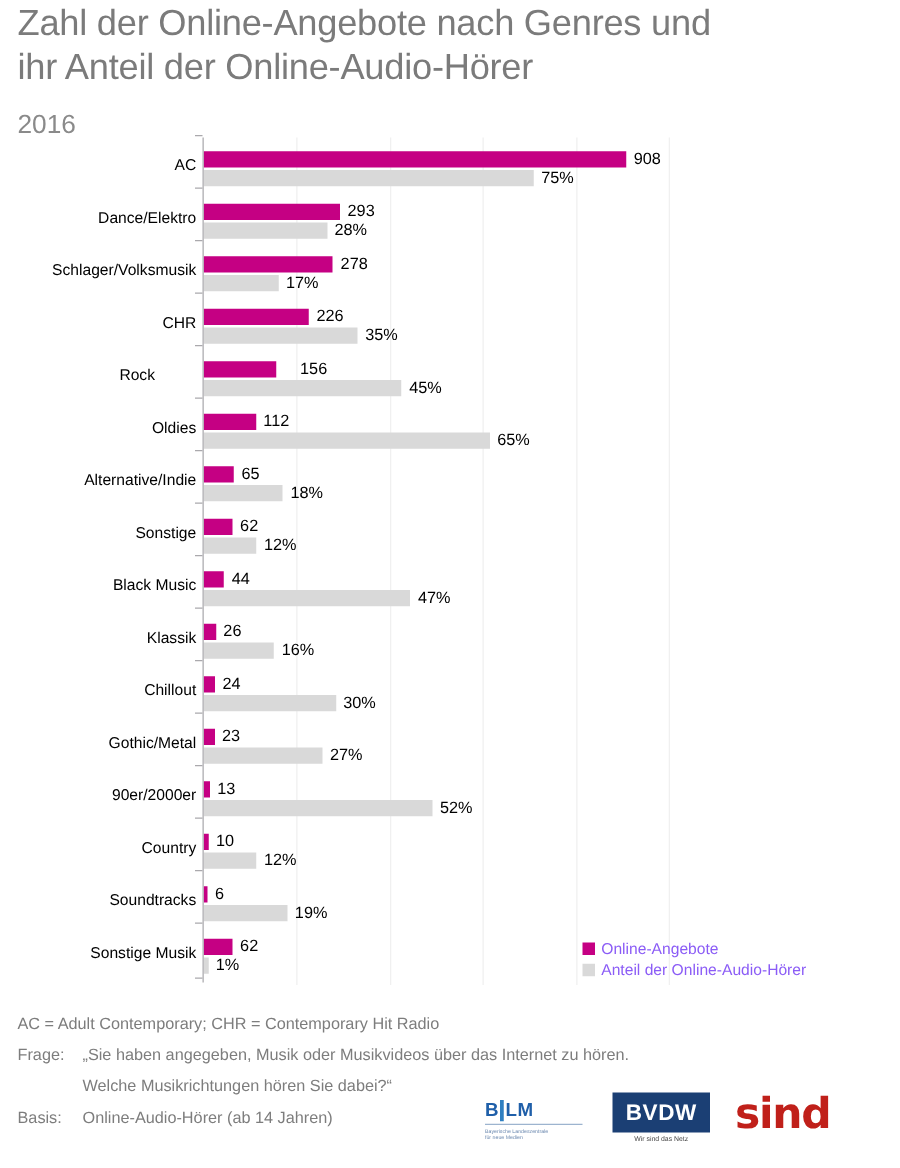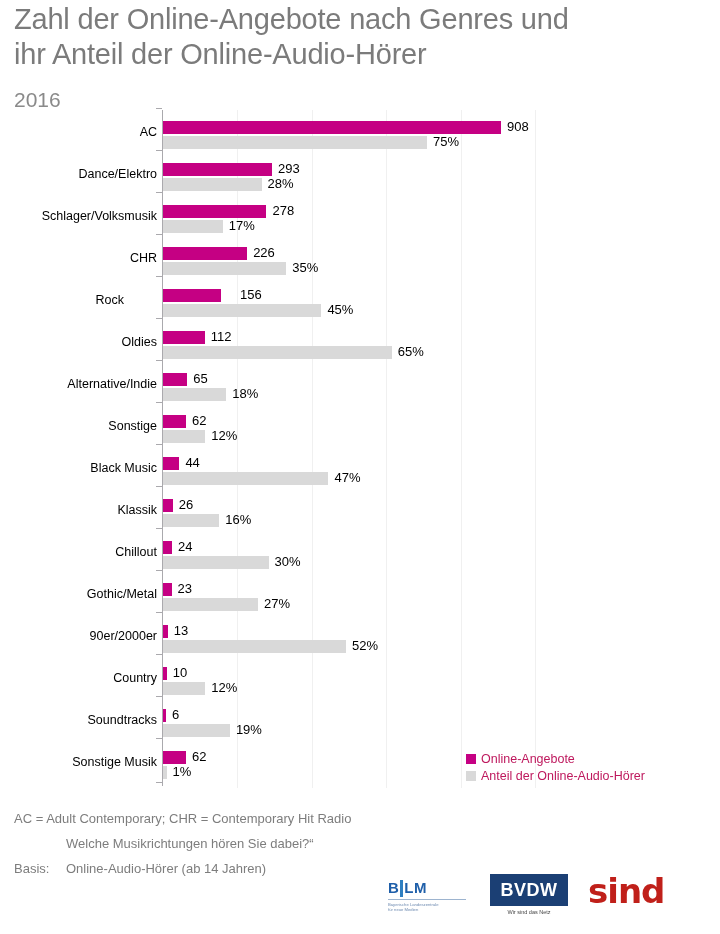--- a/index.html
+++ b/index.html
@@ -47,21 +47,21 @@
   .bar.grey{background:#D9D9D9;}
   .bar-val{
     position:absolute;font-size:13px;color:#000;white-space:nowrap;
   }
   
   #legend{position:absolute;left:466px;top:752px;}
   .legend-row{display:flex;align-items:center;margin-bottom:3px;}
   .legend-swatch{width:10px;height:10px;margin-right:5px;flex:none;}
   .legend-swatch.magenta{background:#C50083;}
   .legend-swatch.grey{background:#D9D9D9;}
-  .legend-text{font-size:12.5px;color:#be185d;white-space:nowrap;}
+  .legend-text{font-size:12.5px;color:#8b5cf6;white-space:nowrap;}
   
   #footer{position:absolute;left:14px;top:806px;width:700px;}
   .foot-line{font-size:13px;color:#7d7d7d;line-height:25px;white-space:nowrap;}
   .foot-row{display:flex;}
   .foot-key{width:52px;flex:none;}
   .foot-indent{padding-left:52px;}
   
   #logos{position:absolute;left:388px;top:872px;width:320px;height:60px;}
   #logo-blm{position:absolute;left:0;top:8px;}
   .blm-main{font-size:15px;font-weight:bold;color:#1f5fa9;letter-spacing:0.5px;line-height:15px;}
@@ -200,20 +200,24 @@
     <span class="legend-text">Online-Angebote</span>
   </div>
   <div class="legend-row">
     <span class="legend-swatch grey"></span>
     <span class="legend-text">Anteil der Online-Audio-Hörer</span>
   </div>
 </div>
 
 <div id="footer">
   <div class="foot-line">AC = Adult Contemporary; CHR = Contemporary Hit Radio</div>
+  <div class="foot-line foot-row">
+    <span class="foot-key">Frage:</span>
+    <span>„Sie haben angegeben, Musik oder Musikvideos über das Internet zu hören.</span>
+  </div>
   <div class="foot-line foot-indent">Welche Musikrichtungen hören Sie dabei?“</div>
   <div class="foot-line foot-row">
     <span class="foot-key">Basis:</span>
     <span>Online-Audio-Hörer (ab 14 Jahren)</span>
   </div>
 </div>
 
 <div id="logos">
   <div id="logo-blm">
     <div class="blm-main">

